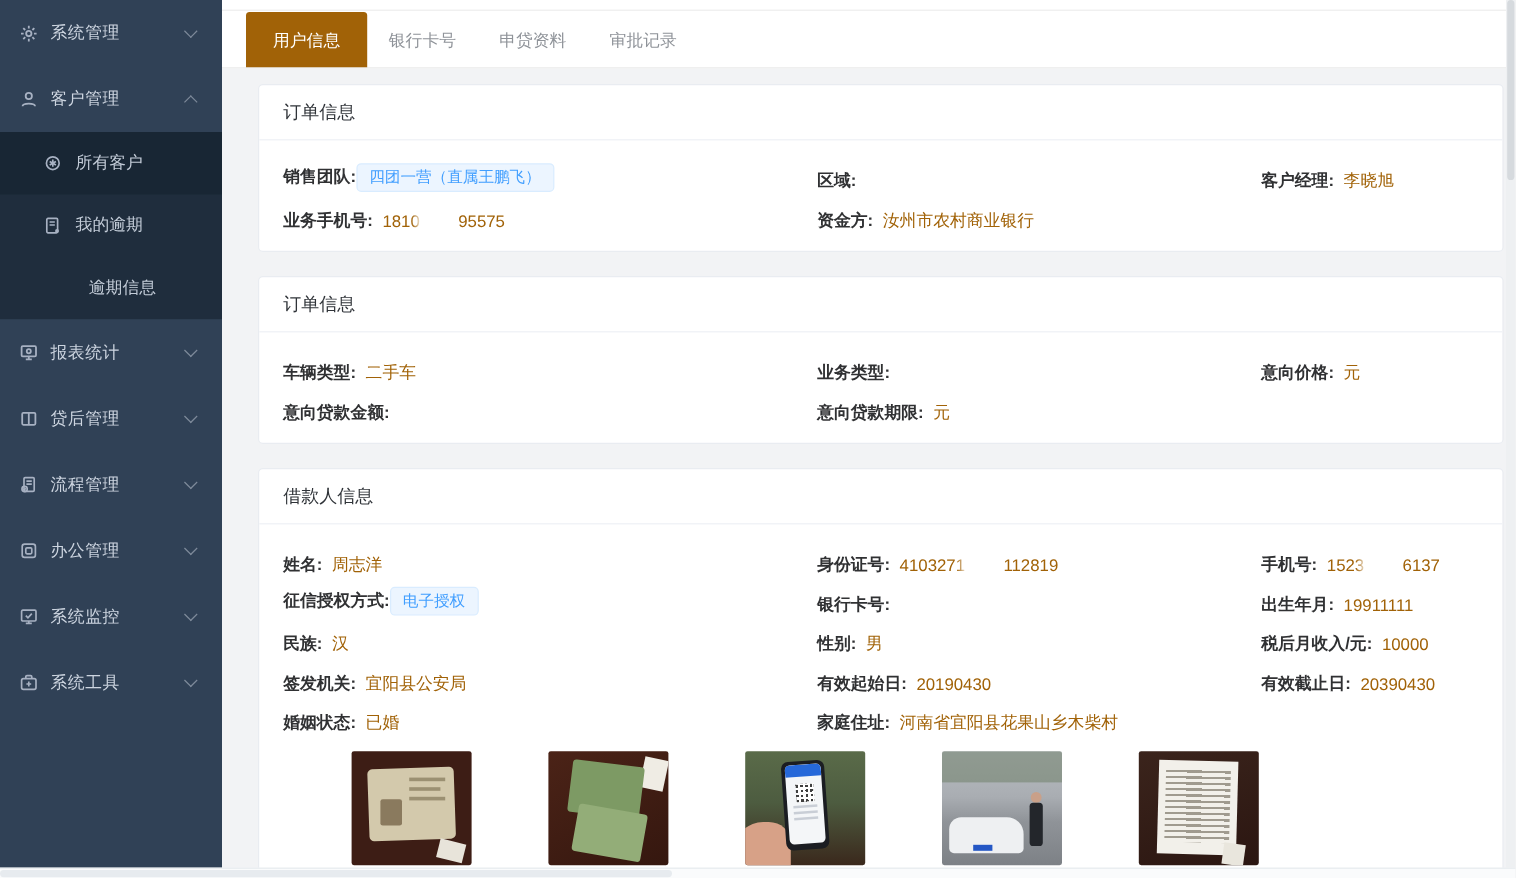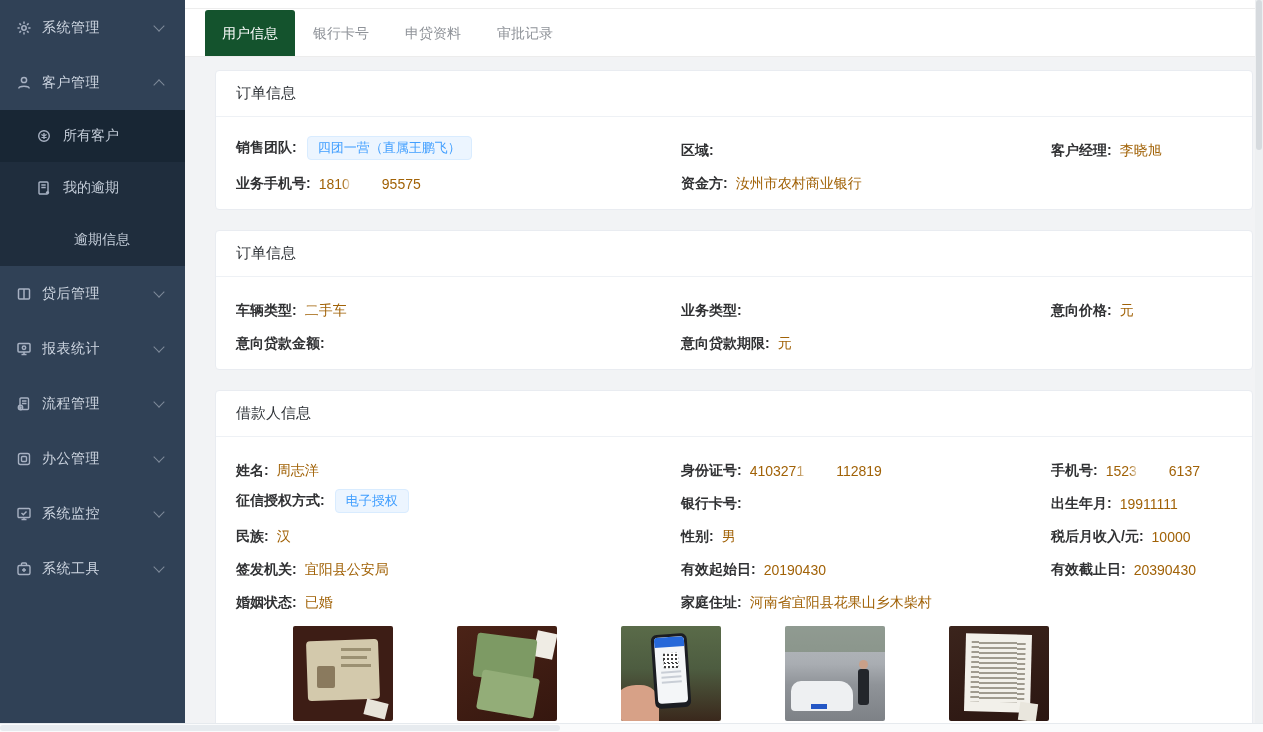--- a/index.html
+++ b/index.html
@@ -25,34 +25,34 @@
   .vscroll{position:absolute;right:0;top:0;width:8px;height:724px;background:#eef0f2;z-index:4}
   .vscroll .thumb{position:absolute;top:0;left:1px;width:6px;height:150px;background:#d6dade;border-radius:3px}
   .hscroll{position:absolute;left:0;bottom:0;width:1263px;height:8px;background:#fafbfc;border-top:1px solid #e6eaee;z-index:5}
   .hscroll .thumb{position:absolute;left:0;top:1px;height:6px;width:560px;background:#e7ebef;border-radius:3px}
   
   .content{position:absolute;left:185px;top:0;width:1070px;height:724px;overflow:hidden}
   .header{background:#fff;height:56px;position:relative;border-bottom:1px solid #ececec}
   .header-line{position:absolute;top:8px;left:0;right:0;height:1px;background:#ededed}
   .tabs{display:flex;align-items:flex-end;height:56px;padding-left:20px}
   .tab{height:46px;line-height:46px;text-align:center;cursor:pointer;font-size:14px}
-  .tab.active{width:90px;background:#14532d;color:#fff;border-radius:3px 3px 0 0}
+  .tab.active{width:101px;background:#a16207;color:#fff;border-radius:3px 3px 0 0}
   .tab.inactive{width:92px;color:#8f9399}
   .tabs .tab.inactive:first-of-type{margin-left:18px}
   
   .card{background:#fff;border:1px solid #e9ecf1;border-radius:4px;margin:13px 0 20px 30px;width:1038px;box-sizing:border-box}
   .card-title{padding:13px 20px;font-weight:400;font-size:15px;color:#2f3338;border-bottom:1px solid #eef1f5}
   .card-body{padding:10px 20px 16px 20px}
   .frow{display:flex;align-items:flex-end;height:33px}
   .fcol1{width:445px;display:flex;align-items:center}
   .fcol2{width:370px;display:flex;align-items:center}
   .fcol3{flex:1;display:flex;align-items:center}
   .flabel{font-weight:700;color:#303133;white-space:nowrap}
   .fvalue{color:#a16207;margin-left:8px;white-space:nowrap}
-  .tag{display:inline-block;margin-left:10px;padding:0 10px;height:24px;line-height:22px;box-sizing:border-box;
+  .tag{display:inline-block;margin-left:0;padding:0 10px;height:24px;line-height:22px;box-sizing:border-box;
        background:#ecf5ff;border:1px solid #d9ecff;border-radius:4px;color:#409eff;font-size:13px;white-space:nowrap}
   .redact{display:inline-block;width:30px;height:13px;background:#fff;border-radius:2px;
           box-shadow:0 0 6px 4px rgba(255,255,255,.95);vertical-align:-1px;margin:0 1px}
   
   .photos{display:flex;margin:14px 0 0 57px}
   .photo-wrap{width:100px;margin-right:64px;text-align:center}
   .thumb{width:100px;height:95px;position:relative;overflow:hidden;cursor:pointer;border-radius:2px}
   
   .t1{background:linear-gradient(160deg,#4a2а20 0%,#452017 40%,#2c130e 100%);background-color:#3d1d15}
   .t1 .card1{position:absolute;left:14px;top:14px;width:72px;height:60px;background:#d3c9ac;border-radius:4px;transform:rotate(-2deg)}
@@ -129,34 +129,34 @@
       </svg>
       <span class="lbl">我的逾期</span>
     </div>
     <div class="sub-item noicon">
       <span class="lbl">逾期信息</span>
     </div>
   </div>
 
   <div class="side-item">
     <svg class="icon16" viewBox="0 0 16 16" fill="none" stroke="#a7b1c2" stroke-width="1.5">
-      <rect x="2.5" y="3" width="11" height="10" rx="1"></rect>
-        <path d="M8 3v10"></path>
-    </svg>
-    <span class="lbl">贷后管理</span>
-    <span class="chev"></span>
-  </div>
-
-  <div class="side-item">
-    <svg class="icon16" viewBox="0 0 16 16" fill="none" stroke="#a7b1c2" stroke-width="1.5">
       <rect x="2" y="2.5" width="12" height="8.5" rx="1"></rect>
         <circle cx="8" cy="6.7" r="1.7"></circle>
         <path d="M8 11v2.5M5.5 13.5h5"></path>
     </svg>
     <span class="lbl">报表统计</span>
+    <span class="chev"></span>
+  </div>
+
+  <div class="side-item">
+    <svg class="icon16" viewBox="0 0 16 16" fill="none" stroke="#a7b1c2" stroke-width="1.5">
+      <rect x="2.5" y="3" width="11" height="10" rx="1"></rect>
+        <path d="M8 3v10"></path>
+    </svg>
+    <span class="lbl">贷后管理</span>
     <span class="chev"></span>
   </div>
 
   <div class="side-item">
     <svg class="icon16" viewBox="0 0 16 16" fill="none" stroke="#a7b1c2" stroke-width="1.4">
       <rect x="4" y="2" width="8.5" height="11.5" rx="1"></rect>
         <path d="M6 5h4.5M6 7.5h4.5"></path>
         <circle cx="4.5" cy="11.5" r="2.2"></circle>
         <path d="M3.6 11.5l.7.7 1.2-1.3"></path>
     </svg>

